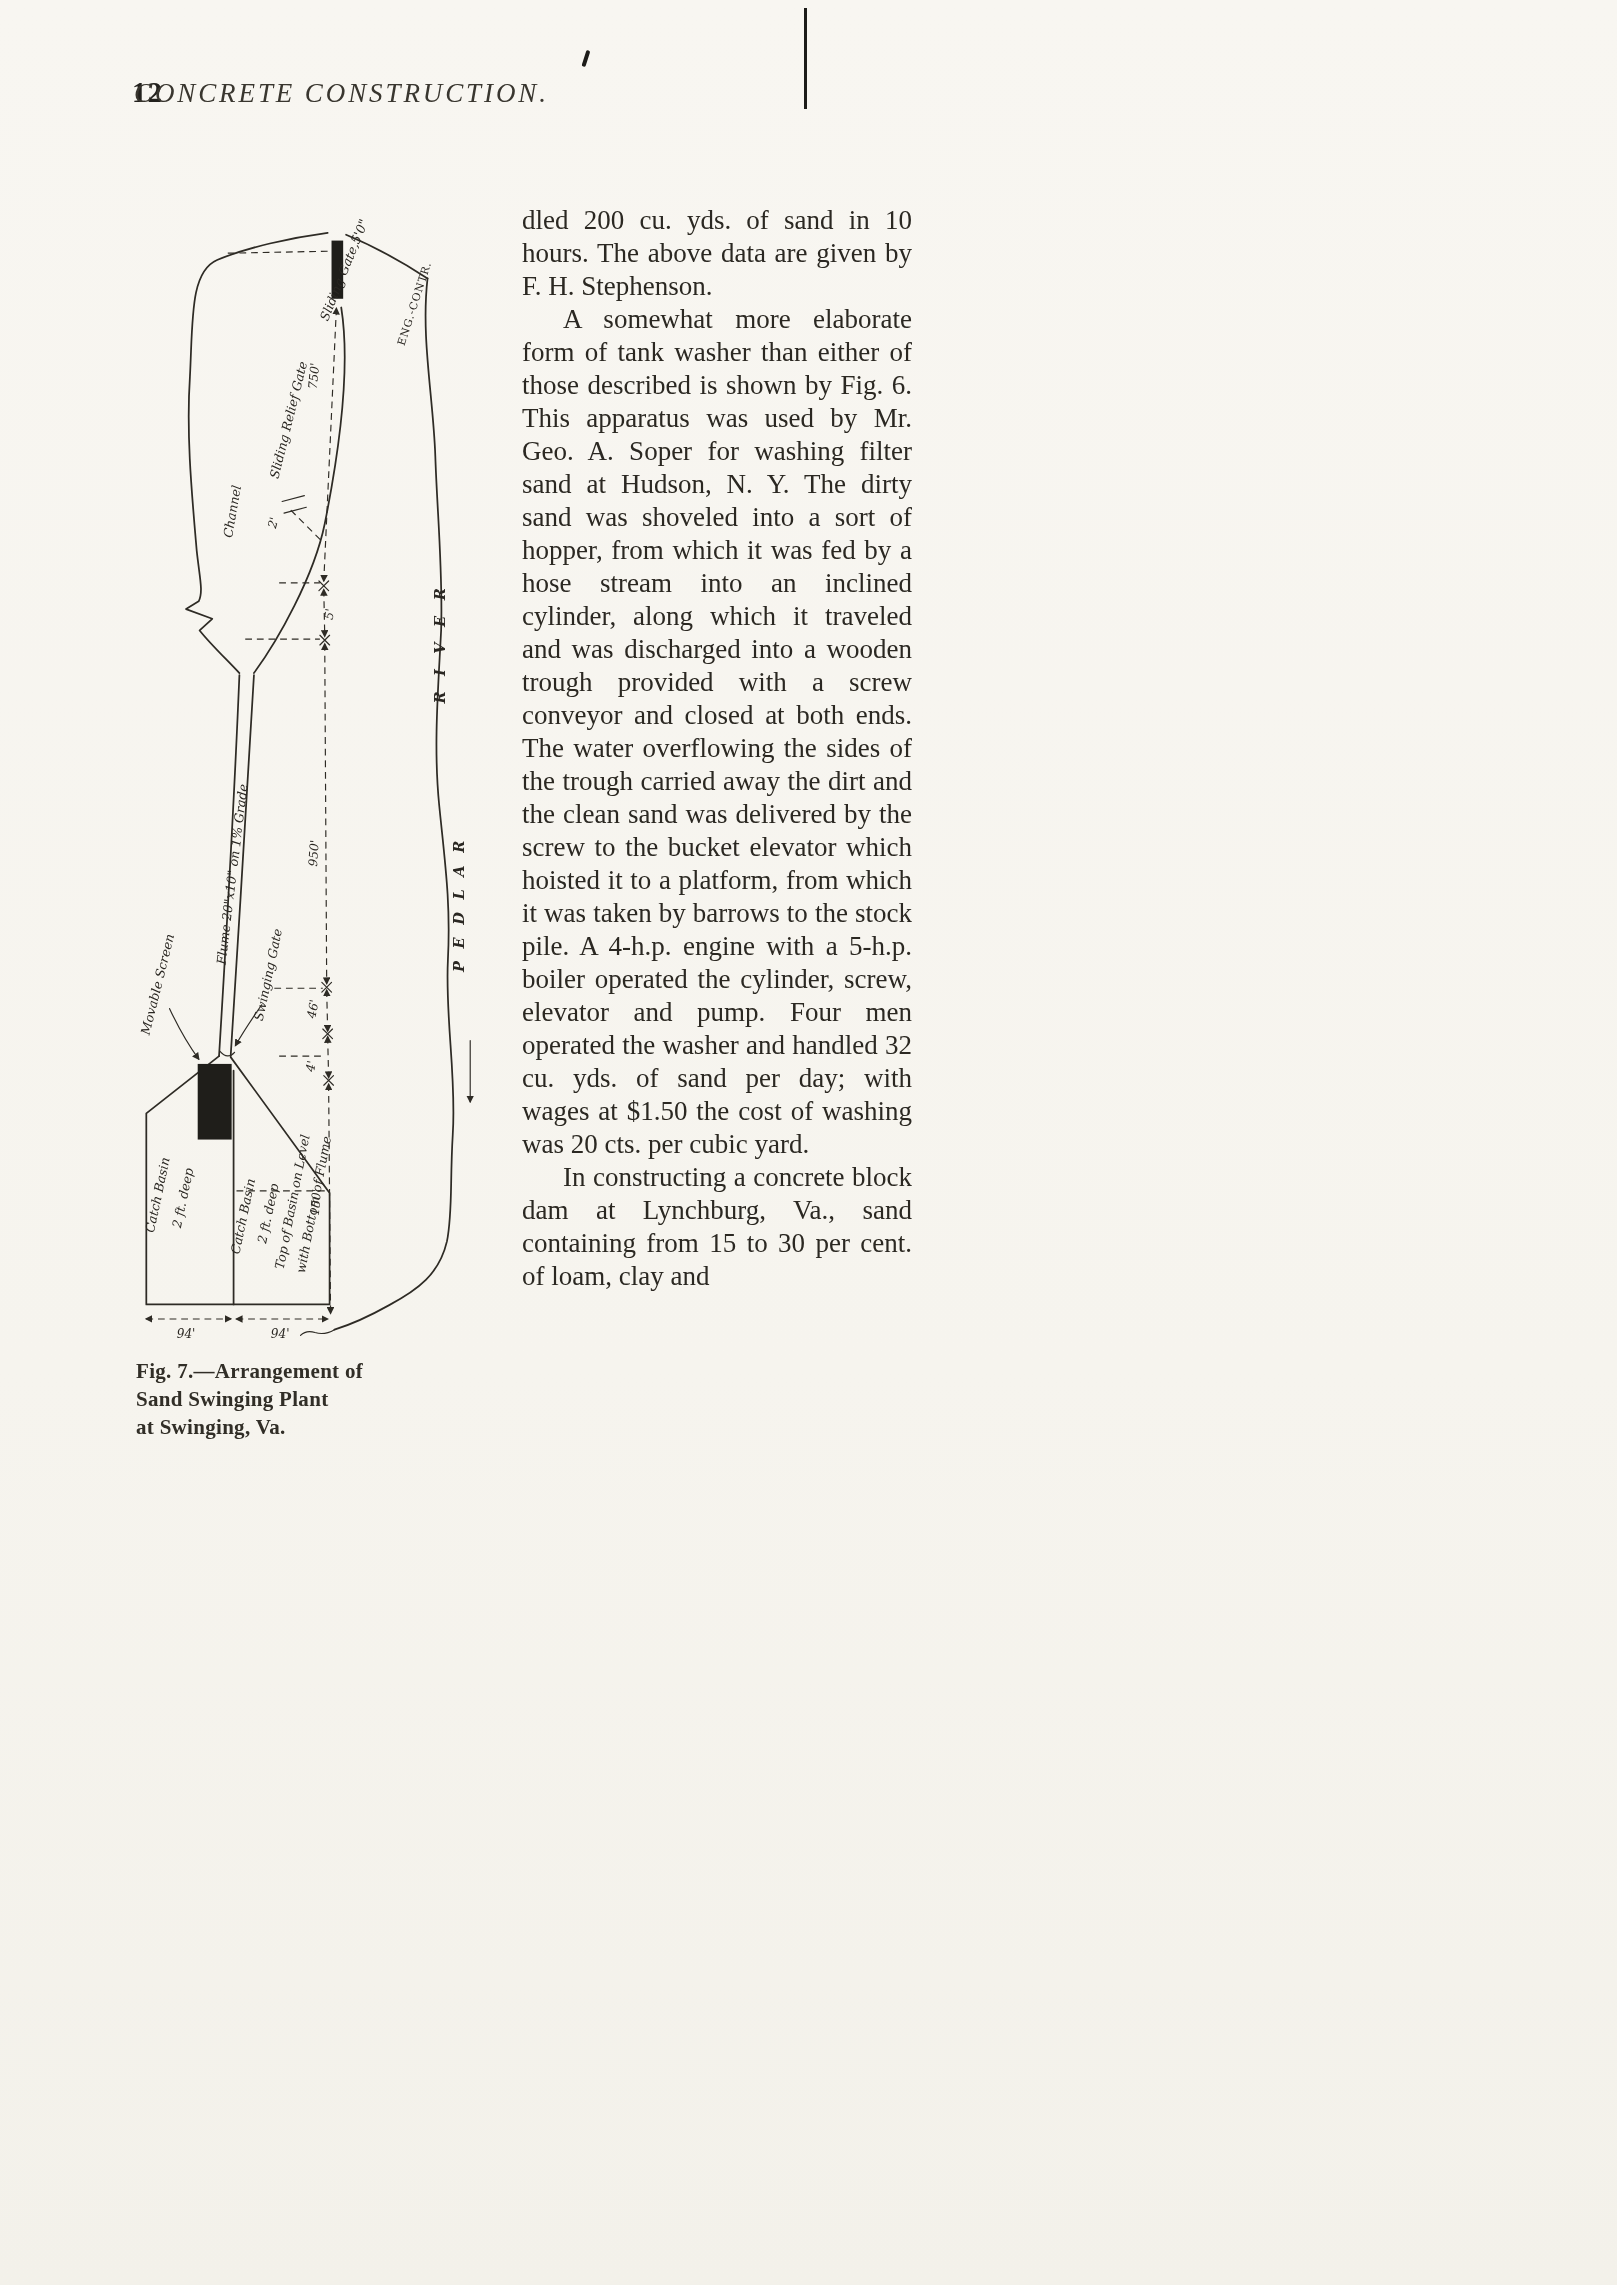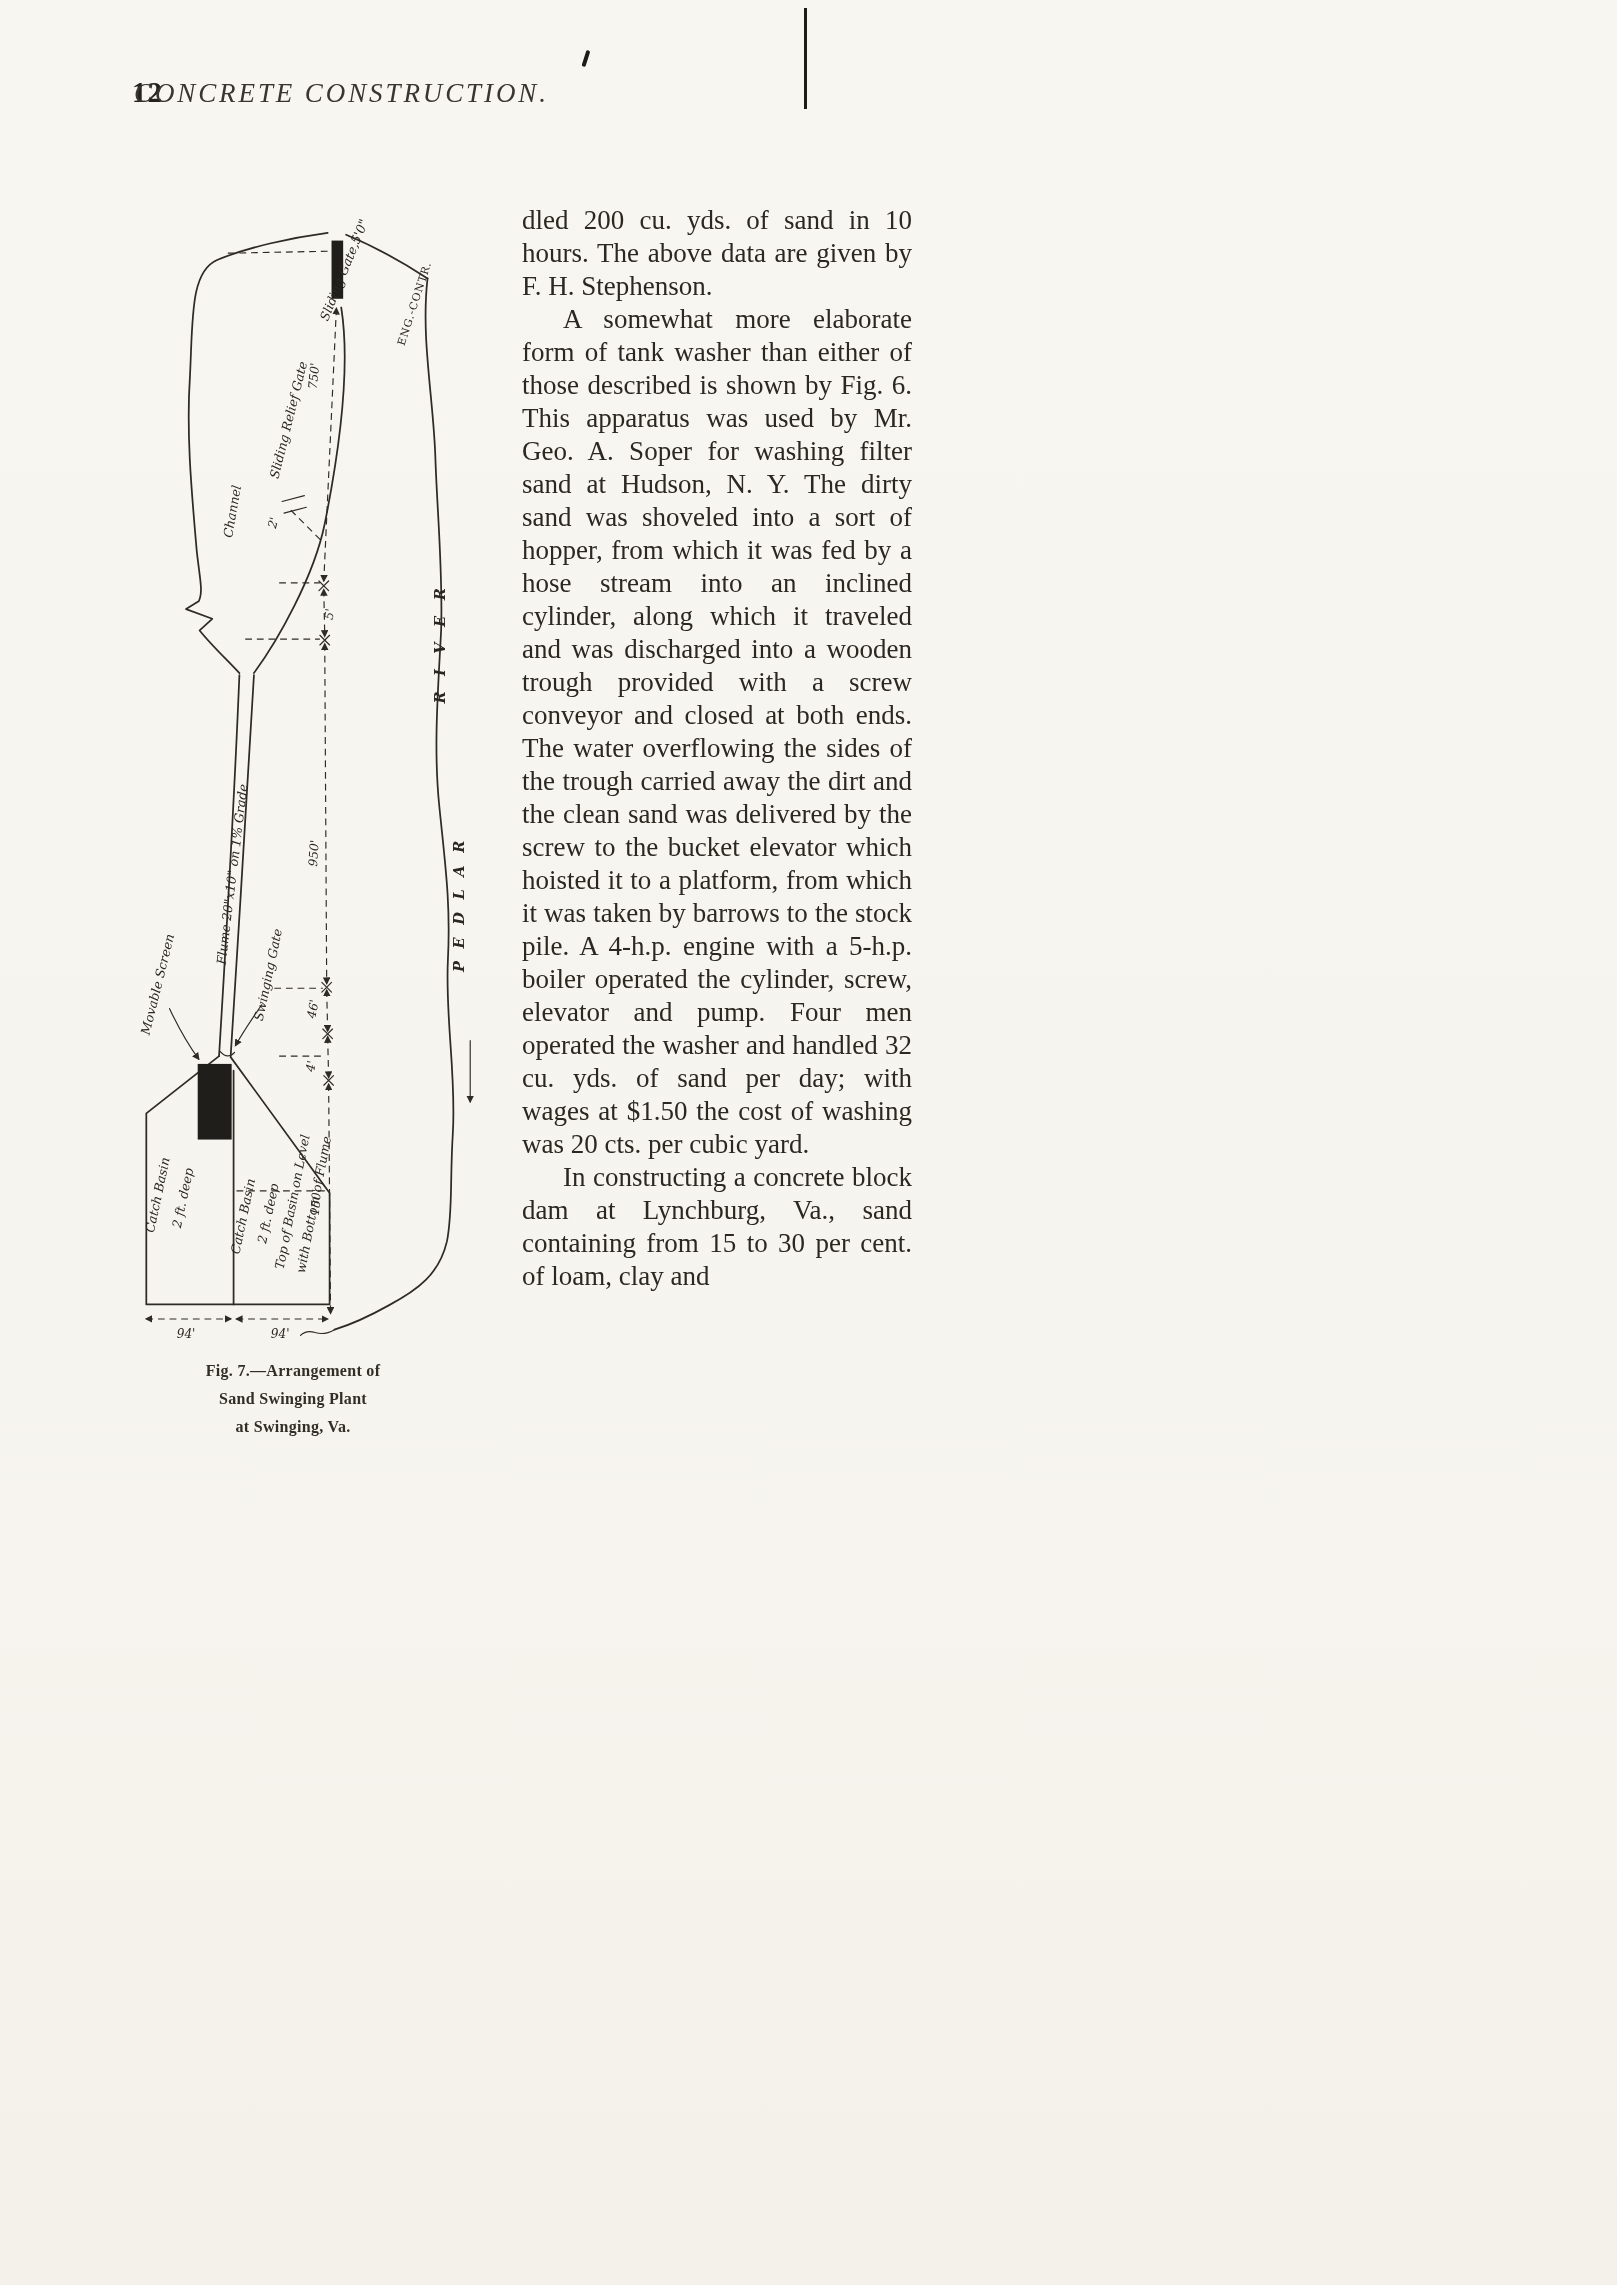--- a/index.html
+++ b/index.html
@@ -8,21 +8,21 @@
     background:linear-gradient(180deg,#f8f6f1 0%,#f6f4ee 60%,#f3f1ea 100%);
     font-family:"Liberation Serif", serif; color:#2b2822; overflow:hidden;padding-left:44px;
   }
   .page-number { position:absolute; left:132px; top:76px; font-size:29px; font-weight:bold; letter-spacing:1px; color:#23211d; }
   .running-head { position:absolute; left:134px; top:78px; width:776px; text-align:left; font-style:italic; font-size:27px; letter-spacing:2.9px; color:#39362f; }
   .intro { position:absolute; left:134px; top:130px; width:774px; margin:0; font-size:28px; line-height:34px; text-align:justify; }
   .right-col { position:absolute; left:522px; top:204px; width:390px; font-size:27px; line-height:33px; text-align:justify; }
   .right-col p { margin:0; }
   .right-col p.indent { text-indent:41px; }
   .figure { position:absolute; left:92px; top:221px; overflow:visible; }
-  .caption { position:absolute; left:128px; top:1357px; width:330px; text-align:center; font-weight:bold; font-size:16px; line-height:28px; color:#312e27; letter-spacing:0.3px; }
+  .caption { position:absolute; left:136px; top:1357px; width:330px; font-weight:bold; font-size:21px; line-height:28px; color:#312e27; letter-spacing:0.3px; }
   .artifact-line { position:absolute; left:804px; top:7.8px; width:2.9px; height:101px; background:#1d1c19; }
   .ink-mark { position:absolute; left:584px; top:50px; width:3.9px; height:16.5px; background:#1d1c19; transform:rotate(18deg); border-radius:1.9px; }
 
   
   .ln  { fill:none; stroke:#2e2b25; stroke-width:1.8; stroke-linecap:round; stroke-linejoin:round; }
   .thin{ stroke-width:1.2; }
   .dl  { fill:none; stroke:#2e2b25; stroke-width:1.2; stroke-dasharray:7 5; }
   .lbl { font-family:"DejaVu Serif", serif; font-style:italic; font-size:13px; fill:#2a2722; }
   .dim { font-family:"DejaVu Serif", serif; font-style:italic; font-size:12.5px; fill:#2a2722; }
   .caps{ font-family:"DejaVu Serif", serif; font-style:normal; font-size:11px; letter-spacing:1px; fill:#2a2722; }

